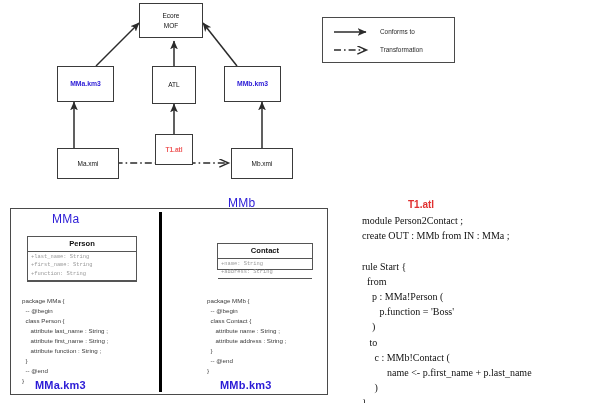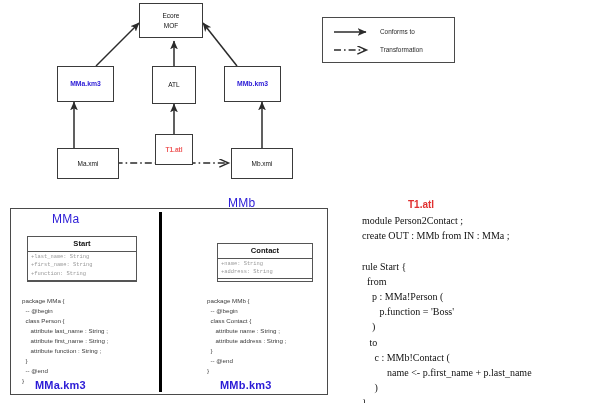--- a/index.html
+++ b/index.html
@@ -198,21 +198,21 @@
       <span class="legend-label">Transformation</span>
     </div>
   </div>
 
   <div class="panel"></div>
   <div class="panel-divider"></div>
 
   <div class="mm-title" style="left:52px;top:212px;">MMa</div>
 
   <div class="uml" style="left:27px;top:236px;width:110px;height:46px;">
-    <div class="uml-name">Start</div>
+    <div class="uml-name">Person</div>
     <div class="uml-attrs">
       <div class="uml-attr">+last_name: String</div>
       <div class="uml-attr">+first_name: String</div>
       <div class="uml-attr">+function: String</div>
     </div>
     <div class="uml-ops"></div>
   </div>
 
   <div class="code" style="left:22px;top:296px;">package MMa {
   -- @begin
@@ -221,21 +221,21 @@
      attribute first_name : String ;
      attribute function : String ;
   }
   -- @end
 }</div>
 
   <div class="km3-title" style="left:35px;top:379px;">MMa.km3</div>
 
   <div class="mm-title" style="left:228px;top:196px;">MMb</div>
 
-  <div class="uml" style="left:217px;top:243px;width:96px;height:39px;">
+  <div class="uml" style="left:217px;top:243px;width:96px;height:27px;">
     <div class="uml-name">Contact</div>
     <div class="uml-attrs">
       <div class="uml-attr">+name: String</div>
       <div class="uml-attr">+address: String</div>
     </div>
     <div class="uml-ops"></div>
   </div>
 
   <div class="code" style="left:207px;top:296px;">package MMb {
   -- @begin

